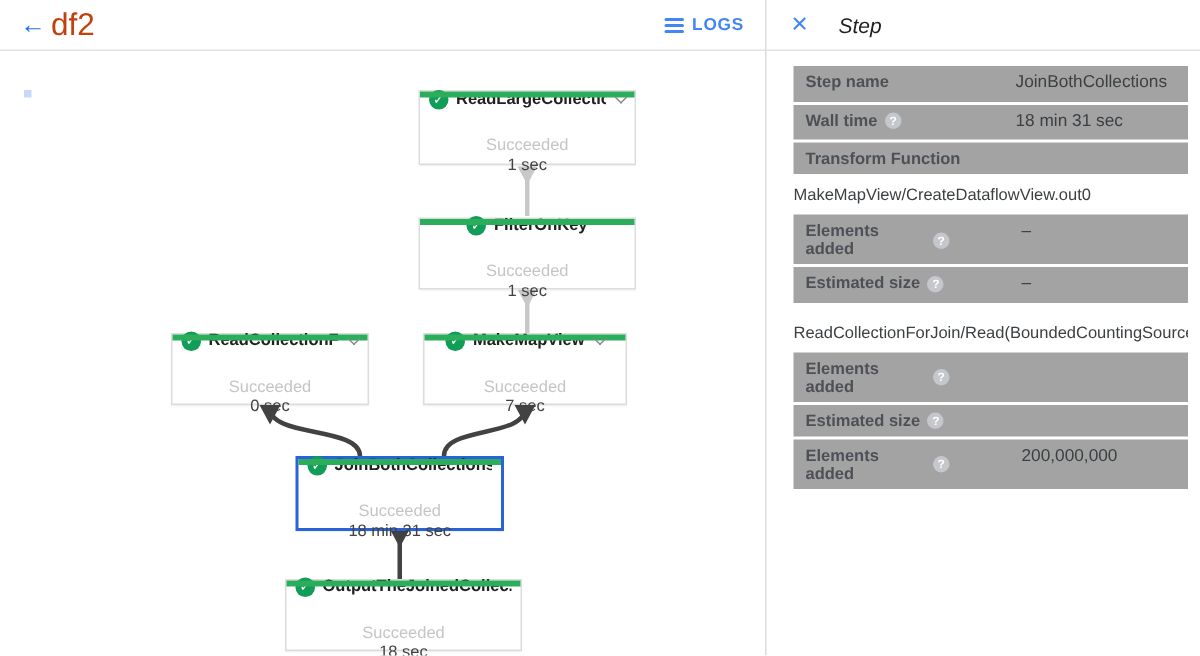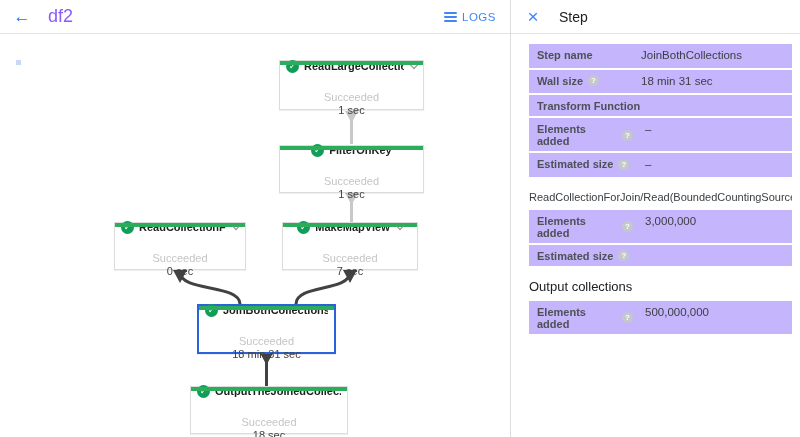--- a/index.html
+++ b/index.html
@@ -4,23 +4,23 @@
 <style>
   * { margin:0; padding:0; box-sizing:border-box; }
   html,body { width:800px; height:437px; overflow:hidden; }
   body { font-family:"Liberation Sans","DejaVu Sans",sans-serif; background:#fff; color:#3c4043; }
   .app { position:relative; width:800px; height:437px; display:flex; }
 
   
   .left-pane { width:510px; height:437px; display:flex; flex-direction:column; background:#fff; }
   .top-bar { height:34px; display:flex; align-items:center; border-bottom:1px solid #e4e4e4; background:#fff; padding:0 8px 0 10px; flex:none; }
   .back-btn { width:24px; height:24px; display:flex; align-items:center; justify-content:center; color:#1a73e8; font-size:17px; cursor:pointer; }
-  .job-title { font-size:18px; color:#8b5cf6; margin-left:14px; }
+  .job-title { font-size:21px; color:#c2410c; }
   .spacer { flex:1; }
-  .logs-btn { display:flex; align-items:center; color:#4285f4; font-size:11.5px; font-weight:normal; letter-spacing:.5px; cursor:pointer; padding:4px 6px; }
+  .logs-btn { display:flex; align-items:center; color:#4285f4; font-size:11.5px; font-weight:bold; letter-spacing:.5px; cursor:pointer; padding:4px 6px; }
   .logs-icon { display:inline-block; margin-right:5px; }
   .logs-icon i { display:block; width:13px; height:2px; background:#4285f4; margin:2px 0; border-radius:1px; }
 
   .graph-body { position:relative; flex:1; background:#fff; }
   .mini-dot { position:absolute; left:16px; top:26px; width:5px; height:5px; background:#c9d7f8; }
   .edges { position:absolute; left:0; top:0; }
 
   
   .node { position:absolute; background:#fff; border:1px solid #dcdcdc; box-shadow:0 1px 1px rgba(0,0,0,.06);
           display:flex; flex-direction:column; align-items:center; justify-content:center; padding-top:5px; cursor:pointer; }
@@ -30,24 +30,24 @@
   .check { flex:none; width:13px; height:13px; border-radius:50%; background:#0f9d58; color:#fff; font-size:9px; line-height:13px; text-align:center; margin-right:5px; }
   .node-title { font-size:11px; font-weight:bold; color:#212121; white-space:nowrap; overflow:hidden; }
   .chev { flex:none; width:6px; height:6px; border-right:1.6px solid #8a8a8a; border-bottom:1.6px solid #8a8a8a; transform:rotate(45deg); margin-left:7px; margin-top:-3px; cursor:pointer; }
   .node-status { font-size:11px; color:#c5c5c5; margin-top:18px; }
   .node-time { font-size:11px; color:#424242; margin-top:1px;text-align:right; }
 
   
   .right-panel { width:290px; height:437px; border-left:1px solid #dadce0; display:flex; flex-direction:column; background:#fff; }
   .panel-head { height:34px; flex:none; display:flex; align-items:center; border-bottom:1px solid #e4e4e4; padding:0 10px; }
   .close-btn { width:24px; height:24px; display:flex; align-items:center; justify-content:center; color:#4285f4; font-size:19px; cursor:pointer; }
-  .panel-title { font-size:14px; color:#212121; margin-left:14px; }
+  .panel-title { font-size:14px; color:#212121; margin-left:14px;font-style:italic; }
   .panel-body { flex:1; overflow:hidden; padding:10px 8px 0 18px; }
 
-  .kv-row { display:flex; background:#c4b5fd; padding:4px 8px; margin-bottom:2px; min-height:21px; align-items:flex-start; }
+  .kv-row { display:flex; background:#a3a3a3; padding:4px 8px; margin-bottom:2px; min-height:21px; align-items:flex-start;gap:36px; }
   .kv-label { flex:none; width:104px; font-size:11px; font-weight:bold; color:#4d5156; padding-top:1px; display:flex; align-items:center; }
   .kv-value { flex:1; font-size:11.5px; color:#3c4043; word-break:break-all; line-height:1.35; }
   .help { flex:none; display:inline-block; width:11px; height:11px; border-radius:50%; background:#c4c7cb; color:#fff; font-size:8px; line-height:11px; text-align:center; margin-left:5px; font-weight:bold; cursor:pointer; }
 
   .metric-row .kv-label { width:96px; }
   .metric-row .kv-value { padding-left:12px; }
 
   .section-title { font-size:13px; color:#202124; margin:13px 0 7px 0; }
   .coll-name { font-size:11px; color:#3c4043; margin:8px 0 7px 0; white-space:nowrap; overflow:hidden; }
 </style>
@@ -168,30 +168,31 @@
     </div>
 
     <div class="panel-body">
 
       <div class="kv-row">
         <div class="kv-label">Step name</div>
         <div class="kv-value">JoinBothCollections</div>
       </div>
       <div class="kv-row">
         <div class="kv-label">
-          <span>Wall size</span>
+          <span>Wall time</span>
           <span class="help">?</span>
         </div>
         <div class="kv-value">18 min 31 sec</div>
       </div>
       <div class="kv-row">
         <div class="kv-label">Transform Function</div>
       </div>
 
 
+      <div class="coll-name">MakeMapView/CreateDataflowView.out0</div>
       <div class="kv-row metric-row">
         <div class="kv-label">
           <span>Elements added</span>
           <span class="help">?</span>
         </div>
         <div class="kv-value">–</div>
       </div>
       <div class="kv-row metric-row">
         <div class="kv-label">
           <span>Estimated size</span>
@@ -199,33 +200,31 @@
         </div>
         <div class="kv-value">–</div>
       </div>
 
       <div class="coll-name" style="margin-top:14px;">ReadCollectionForJoin/Read(BoundedCountingSource).out0</div>
       <div class="kv-row metric-row">
         <div class="kv-label">
           <span>Elements added</span>
           <span class="help">?</span>
         </div>
-        <div class="kv-value">3,000,000</div>
       </div>
       <div class="kv-row metric-row">
         <div class="kv-label">
           <span>Estimated size</span>
           <span class="help">?</span>
         </div>
       </div>
 
-      <div class="section-title">Output collections</div>
       <div class="kv-row metric-row">
         <div class="kv-label">
           <span>Elements added</span>
           <span class="help">?</span>
         </div>
-        <div class="kv-value">500,000,000</div>
+        <div class="kv-value">200,000,000</div>
       </div>
 
     </div>
   </div>
 </div>
 
 </body></html>

